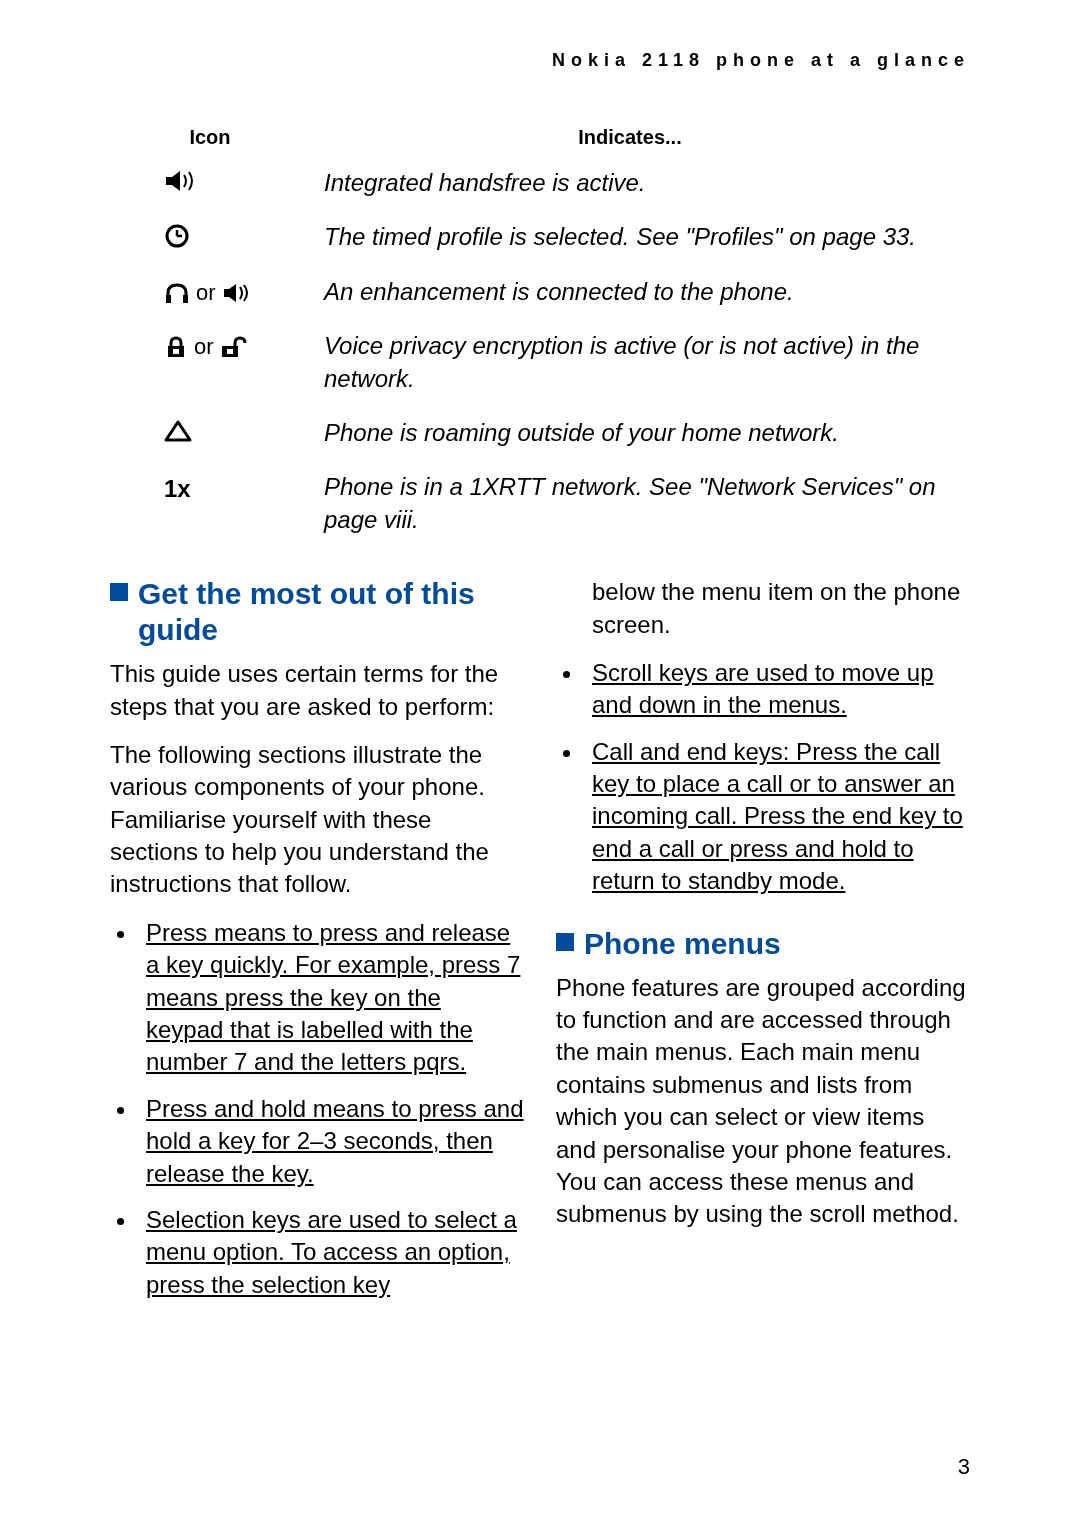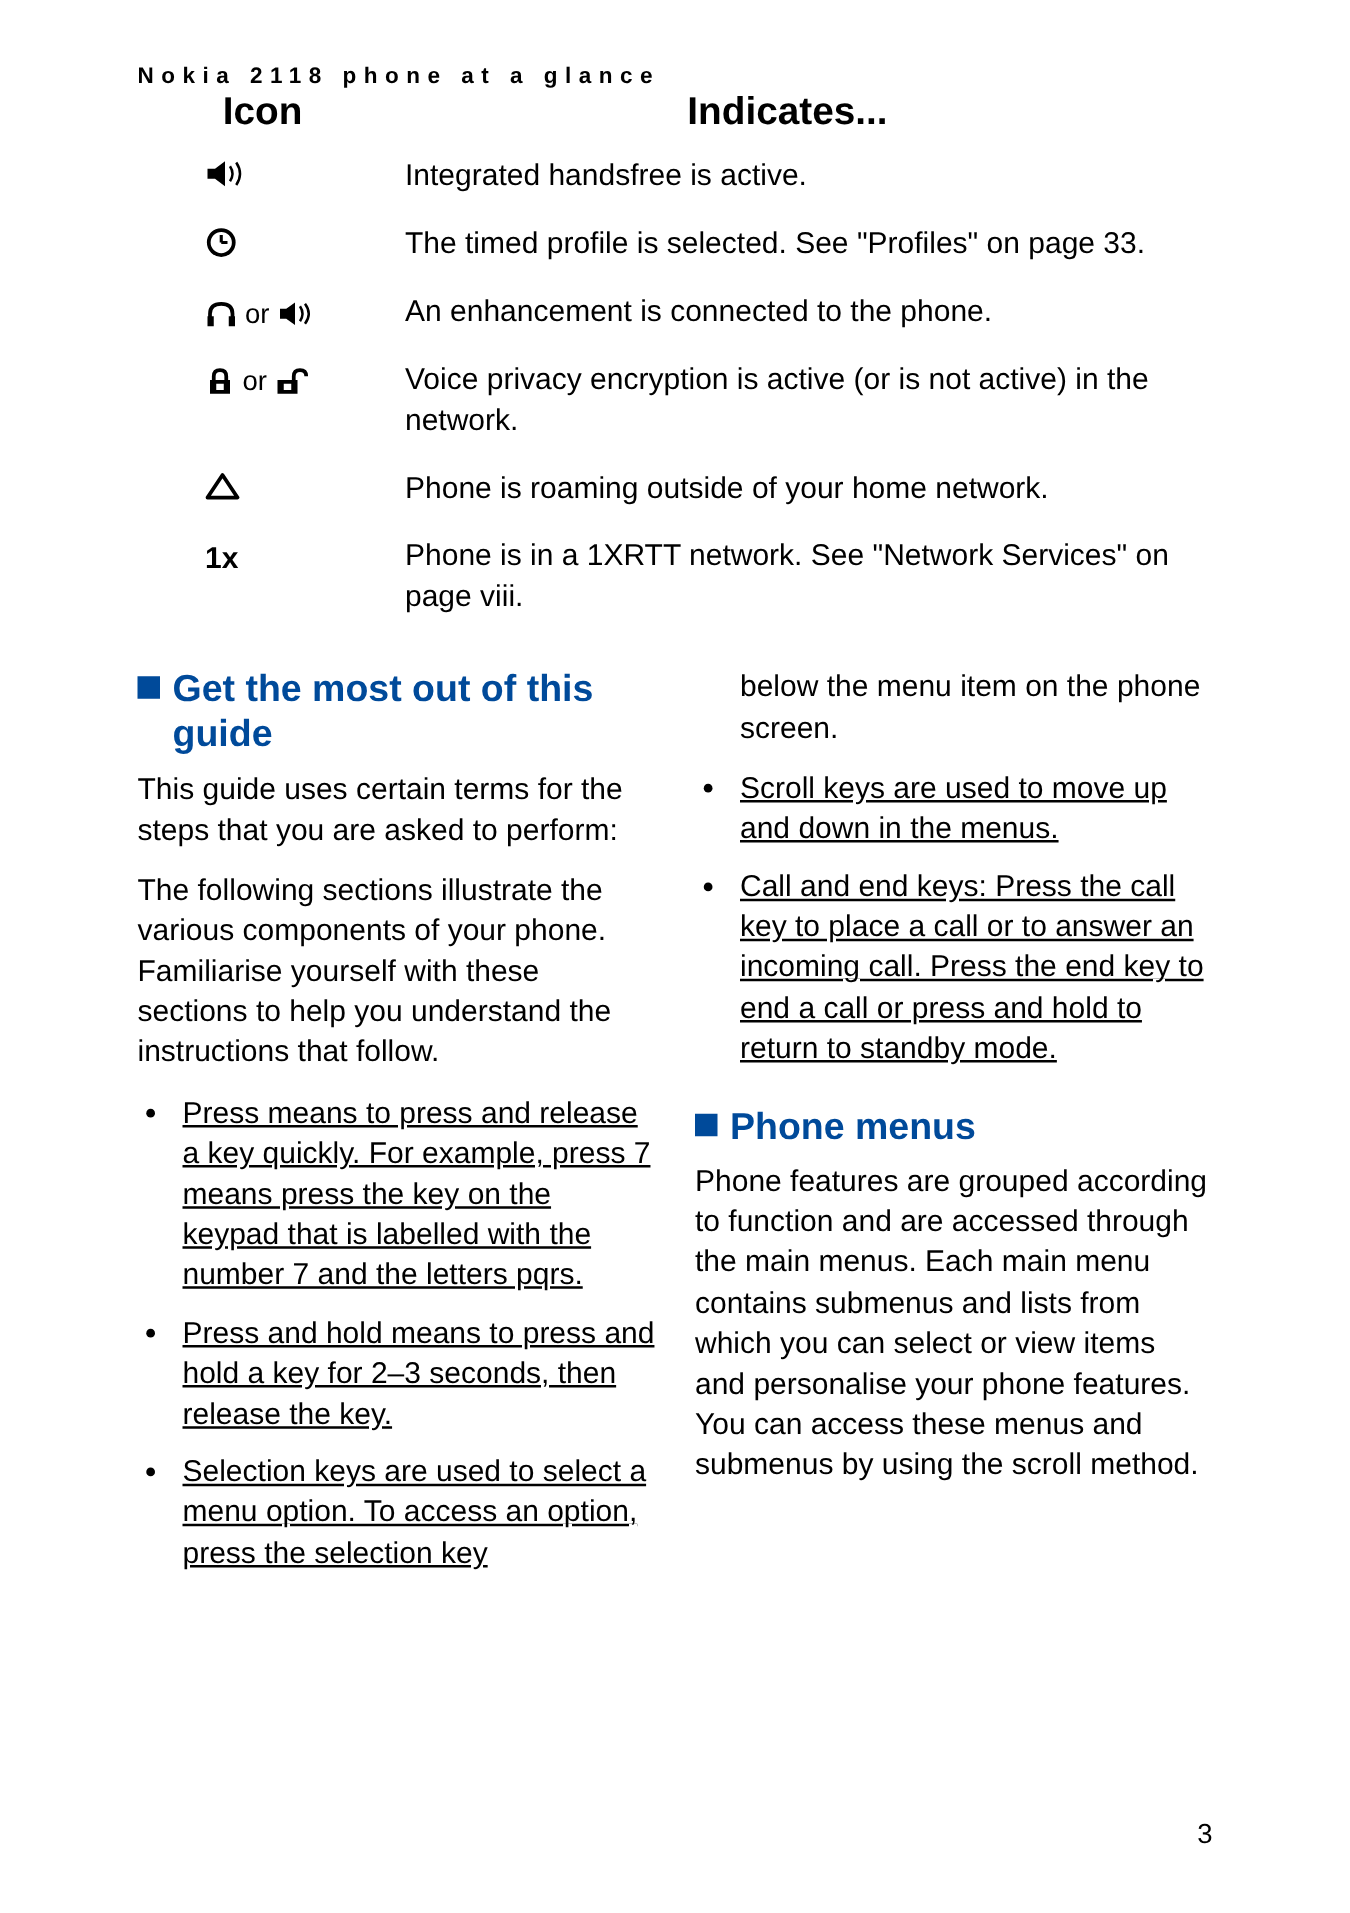--- a/index.html
+++ b/index.html
@@ -10,32 +10,34 @@
     color: #000;
   }
   .page {
     width: 1080px;
     height: 1530px;
     position: relative;
     box-sizing: border-box;
     padding: 50px 110px 40px 110px;
   }
   .running-header {
+    text-align: right;
     letter-spacing: 6px;
     font-weight: bold;
     font-size: 18px;
+    margin-bottom: 55px;
   }
   .icon-table {
     margin-left: 20px;
     margin-bottom: 40px;
   }
   .icon-table .thead {
     display: flex;
     font-weight: bold;
-    font-size: 31px;
+    font-size: 20px;
     margin-bottom: 18px;
   }
   .icon-table .thead .col-icon {
     width: 160px;
     text-align: center;
   }
   .icon-table .thead .col-ind {
     flex: 1;
     text-align: center;
   }
@@ -53,20 +55,21 @@
     gap: 6px;
     font-size: 22px;
     padding-top: 2px;
     margin-left: 34px;
   }
   .icon-row .cell-icon .or {
     font-size: 22px;
   }
   .icon-row .cell-text {
     flex: 1;
+    font-style: italic;
   }
   .columns {
     display: flex;
     gap: 32px;
   }
   .col {
     width: 50%;
     font-size: 24px;
     line-height: 1.35;
   }

